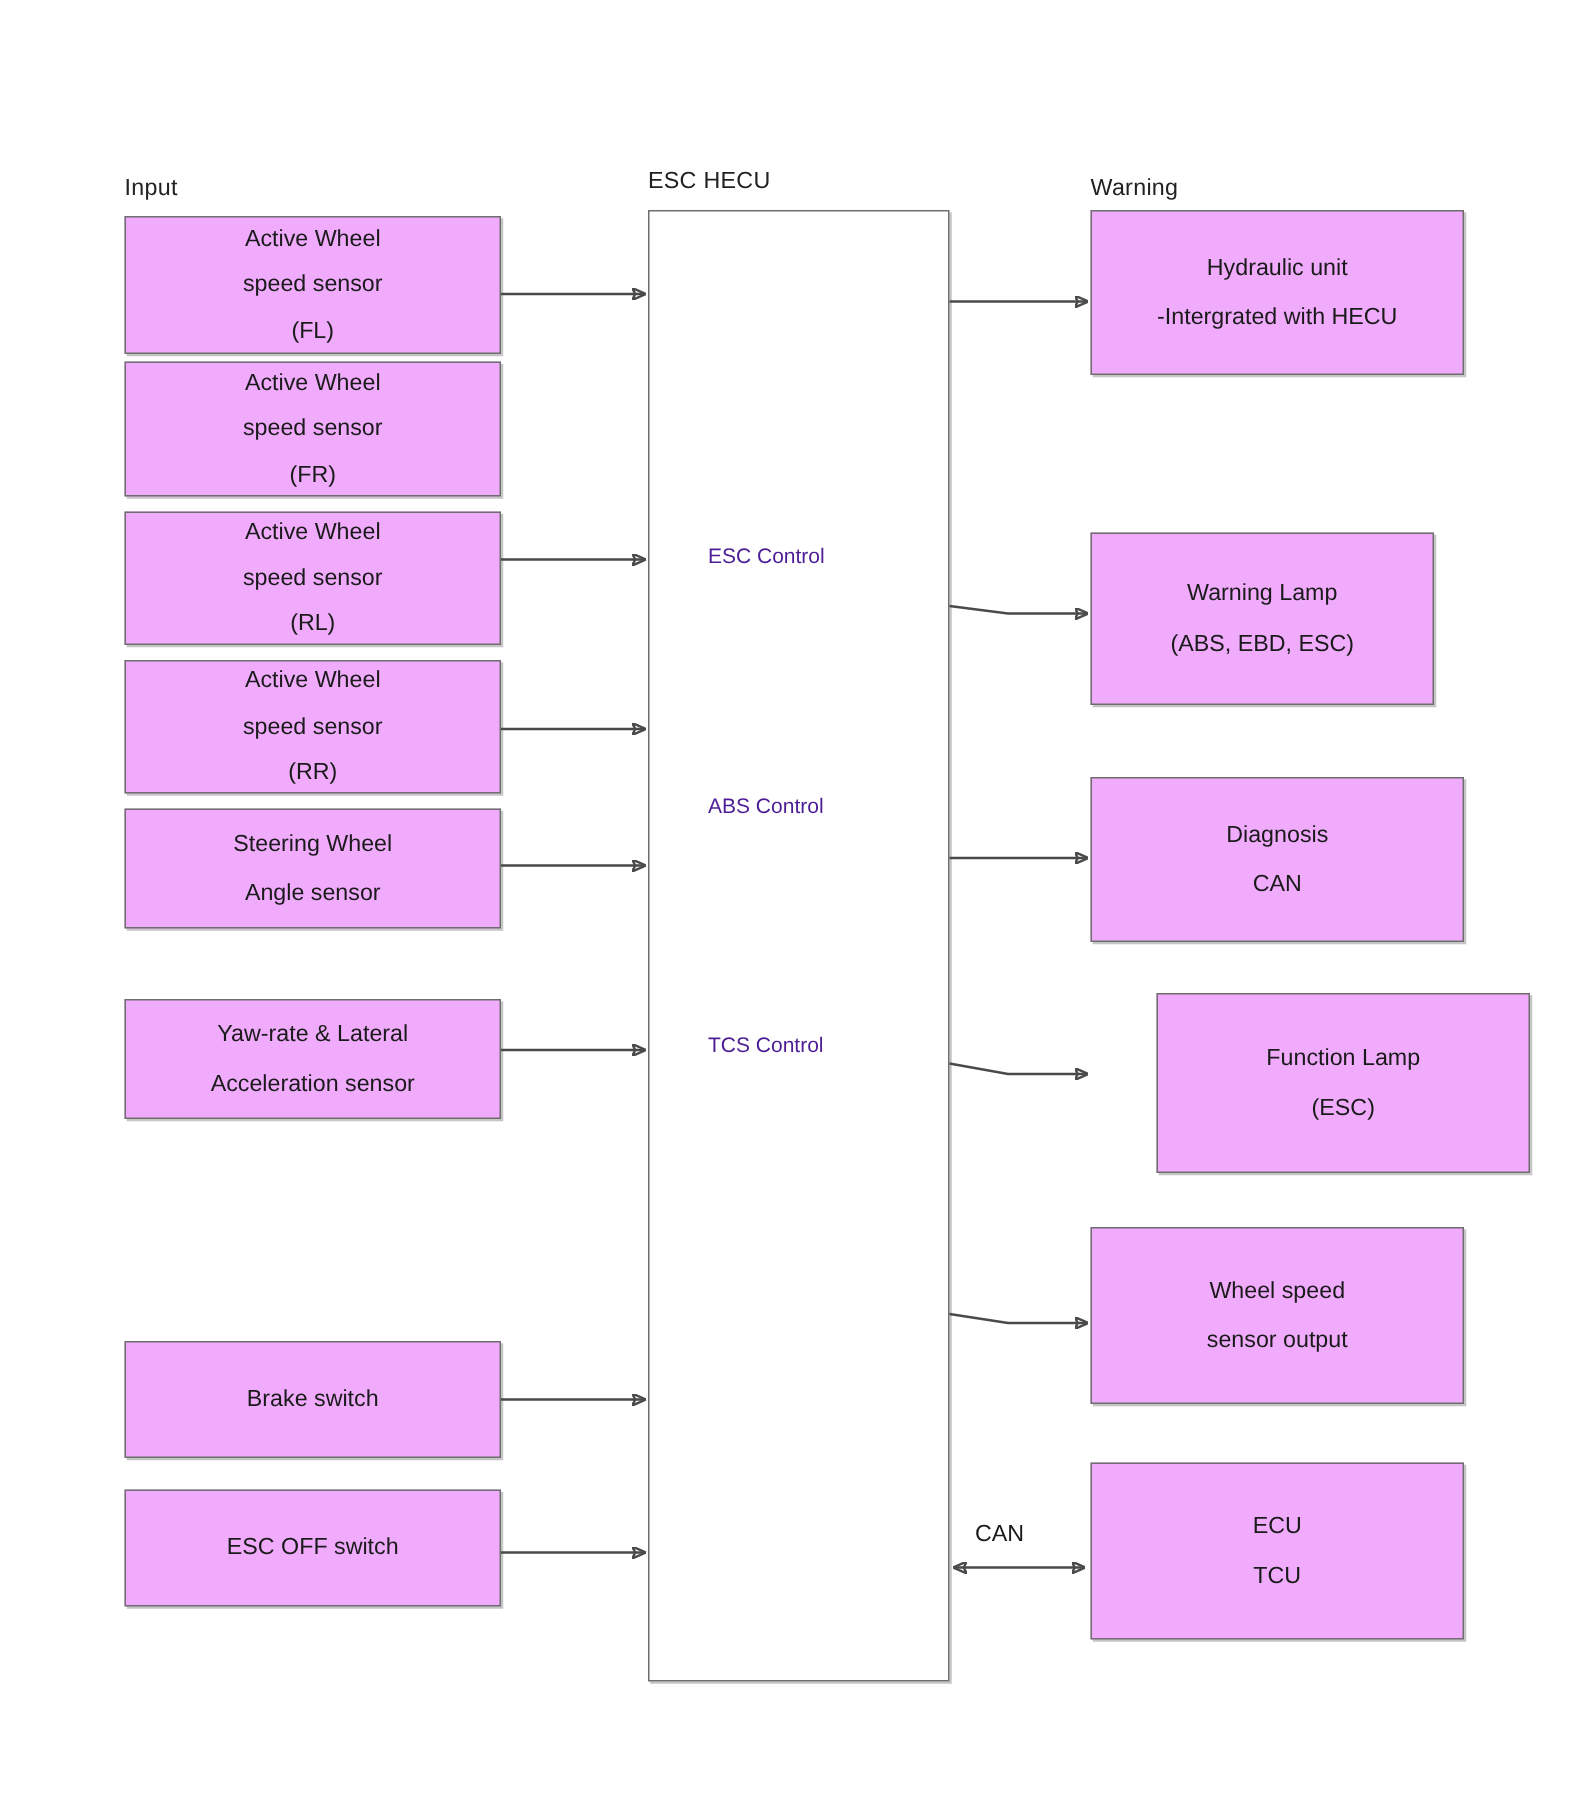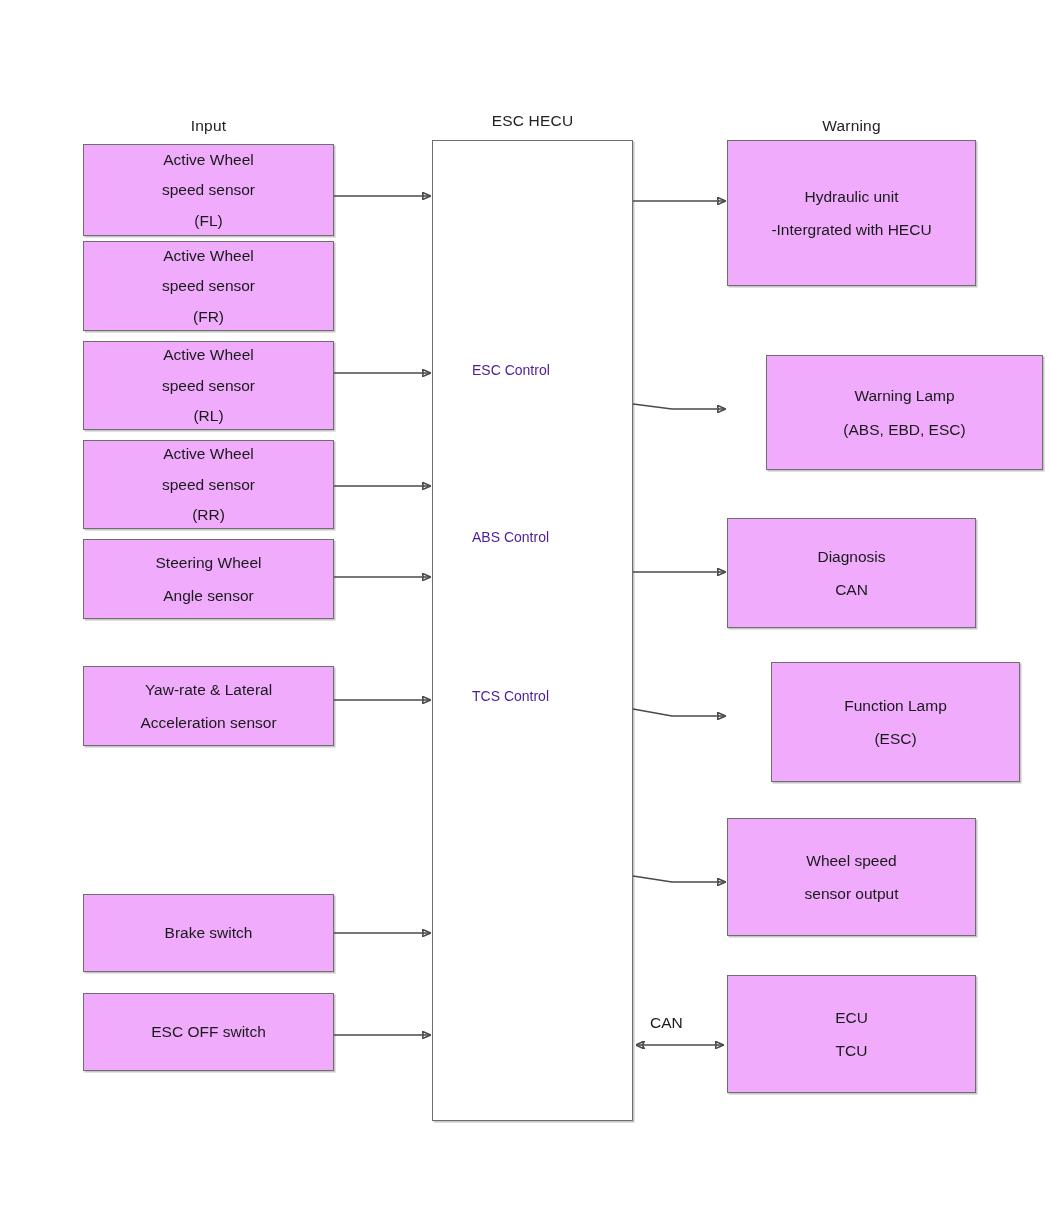--- a/index.html
+++ b/index.html
@@ -13,21 +13,21 @@
     height: 1213px;
     background: #ffffff;
     font-family: "Liberation Sans", sans-serif;
     color: #1a1a1a;
     overflow: hidden;
   }
   .col-title {
     position: absolute;
     font-size: 15.5px;
     color: #222222;
-    text-align: center;
+    text-align: left;
     white-space: nowrap;
     letter-spacing: 0.2px;
   }
   .node {
     position: absolute;
     box-sizing: border-box;
     border: 1px solid #6e6e6e;
     background: #f0abfc;
     box-shadow: 1.5px 1.5px 0 0 rgba(150,150,150,0.55);
     display: flex;
@@ -129,26 +129,26 @@
   </div>
 
   <div class="node one-line" style="left:83px; top:894px; width:251px; height:78px;">
     <span class="ln">Brake switch</span>
   </div>
 
   <div class="node one-line" style="left:83px; top:993px; width:251px; height:78px;">
     <span class="ln">ESC OFF switch</span>
   </div>
 
-  <div class="node two-line" style="left:727px; top:140px; width:249px; height:146px;">
+  <div class="node two-line" style="left:727px; top:140px; width:249px; height:110px;">
     <span class="ln">Hydraulic unit</span>
     <span class="ln">-Intergrated with HECU</span>
   </div>
 
-  <div class="node two-line" style="left:727px; top:355px; width:277px; height:115px;margin-left:39px;">
+  <div class="node two-line" style="left:727px; top:355px; width:229px; height:115px;">
     <span class="ln">Warning Lamp</span>
     <span class="ln">(ABS, EBD, ESC)</span>
   </div>
 
   <div class="node two-line" style="left:727px; top:518px; width:249px; height:110px;">
     <span class="ln">Diagnosis</span>
     <span class="ln">CAN</span>
   </div>
 
   <div class="node two-line" style="left:727px; top:662px; width:249px; height:120px;margin-left:44px;">

